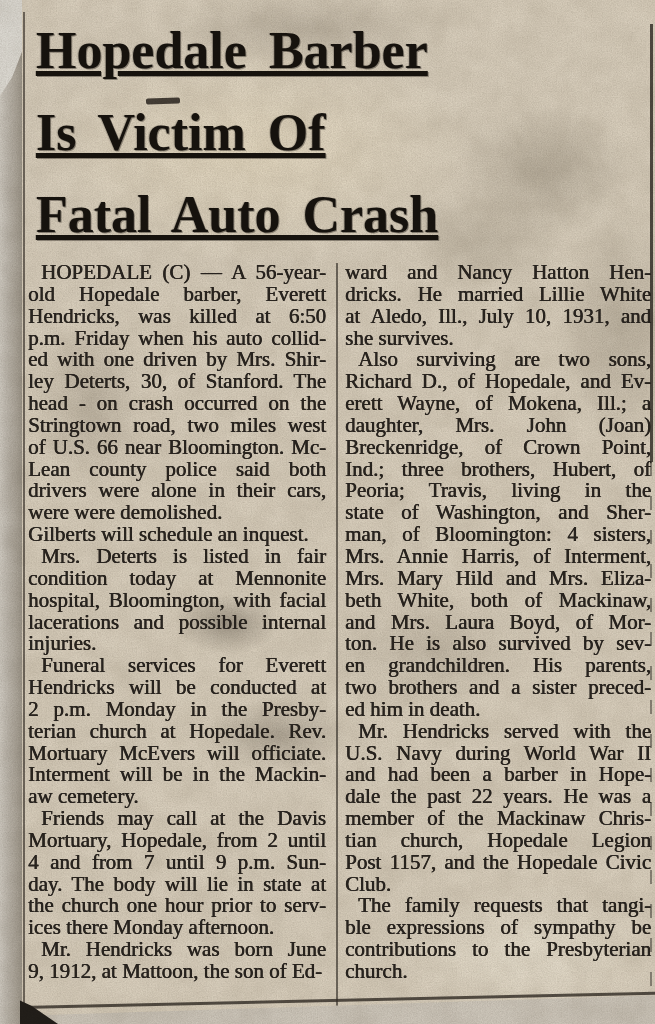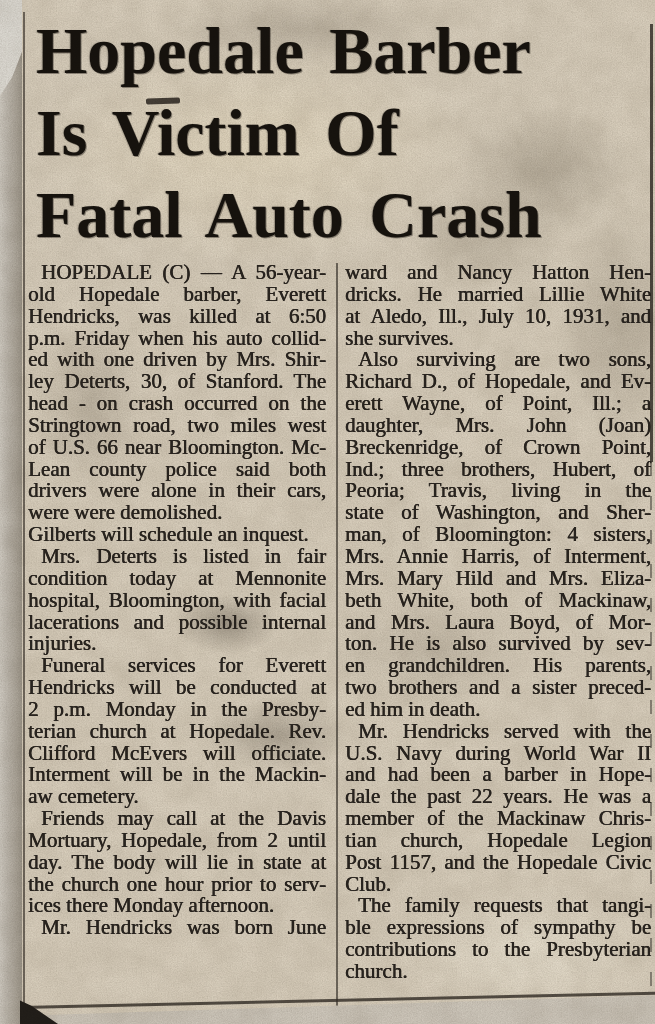--- a/index.html
+++ b/index.html
@@ -48,23 +48,24 @@
   }
   .rule-bottom{
     position:absolute;left:0;top:1006px;width:645px;height:3px;
     background:rgba(50,44,36,.8);
     transform:rotate(-1.3deg);transform-origin:left center;
   }
   .column-divider{position:absolute;left:314px;top:263px;width:2px;height:744px;background:rgba(45,40,34,.62);}
   
   .headline{
     position:absolute;left:14px;top:10px;width:612px;
-    font-size:66px;line-height:82px;font-weight:700;
+    font-size:52px;line-height:82px;font-weight:700;
     color:#17130e;letter-spacing:0;word-spacing:9px;
     text-shadow:1px 1px 0 rgba(23,19,14,.38), -1px 0 1px rgba(23,19,14,.22);
+    text-decoration:underline;
   }
   .print-artifact-dash{
     position:absolute;left:124px;top:98px;width:34px;height:6px;
     background:#2a251f;border-radius:2px;transform:rotate(-2deg);opacity:.85;
   }
   
   .col{
     position:absolute;top:262px;
     font-size:21px;line-height:21.85px;color:#2a2520;
     text-shadow:0.5px 0 0 currentColor, 0 0.4px 0.3px rgba(40,34,28,.55);
@@ -116,39 +117,41 @@
         <div class="line end">Gilberts will schedule an inquest.</div>
         <div class="line indent">Mrs. Deterts is listed in fair</div>
         <div class="line">condition today at Mennonite</div>
         <div class="line">hospital, Bloomington, with facial</div>
         <div class="line">lacerations and possible internal</div>
         <div class="line end">injuries.</div>
         <div class="line indent">Funeral services for Everett</div>
         <div class="line">Hendricks will be conducted at</div>
         <div class="line">2 p.m. Monday in the Presby-</div>
         <div class="line">terian church at Hopedale. Rev.</div>
-        <div class="line">Clifford McEvers will officiate.</div>
+        <div class="line">Mortuary McEvers will officiate.</div>
         <div class="line">Interment will be in the Mackin-</div>
         <div class="line end">aw cemetery.</div>
         <div class="line indent">Friends may call at the Davis</div>
         <div class="line">Mortuary, Hopedale, from 2 until</div>
+        <div class="line">4 and from 7 until 9 p.m. Sun-</div>
         <div class="line">day. The body will lie in state at</div>
         <div class="line">the church one hour prior to serv-</div>
         <div class="line end">ices there Monday afternoon.</div>
         <div class="line indent">Mr. Hendricks was born June</div>
+        <div class="line end">9, 1912, at Mattoon, the son of Ed-</div>
       </div>
     <div class="column-divider"></div>
     <div class="col col-right">
         <div class="line">ward and Nancy Hatton Hen-</div>
         <div class="line">dricks. He married Lillie White</div>
         <div class="line">at Aledo, Ill., July 10, 1931, and</div>
         <div class="line end">she survives.</div>
         <div class="line indent">Also surviving are two sons,</div>
         <div class="line">Richard D., of Hopedale, and Ev-</div>
-        <div class="line">erett Wayne, of Point, Ill.; a</div>
+        <div class="line">erett Wayne, of Mokena, Ill.; a</div>
         <div class="line">daughter, Mrs. John (Joan)</div>
         <div class="line">Breckenridge, of Crown Point,</div>
         <div class="line">Ind.; three brothers, Hubert, of</div>
         <div class="line">Peoria; Travis, living in the</div>
         <div class="line">state of Washington, and Sher-</div>
         <div class="line">man, of Bloomington: 4 sisters,</div>
         <div class="line">Mrs. Annie Harris, of Interment,</div>
         <div class="line">Mrs. Mary Hild and Mrs. Eliza-</div>
         <div class="line">beth White, both of Mackinaw,</div>
         <div class="line">and Mrs. Laura Boyd, of Mor-</div>

